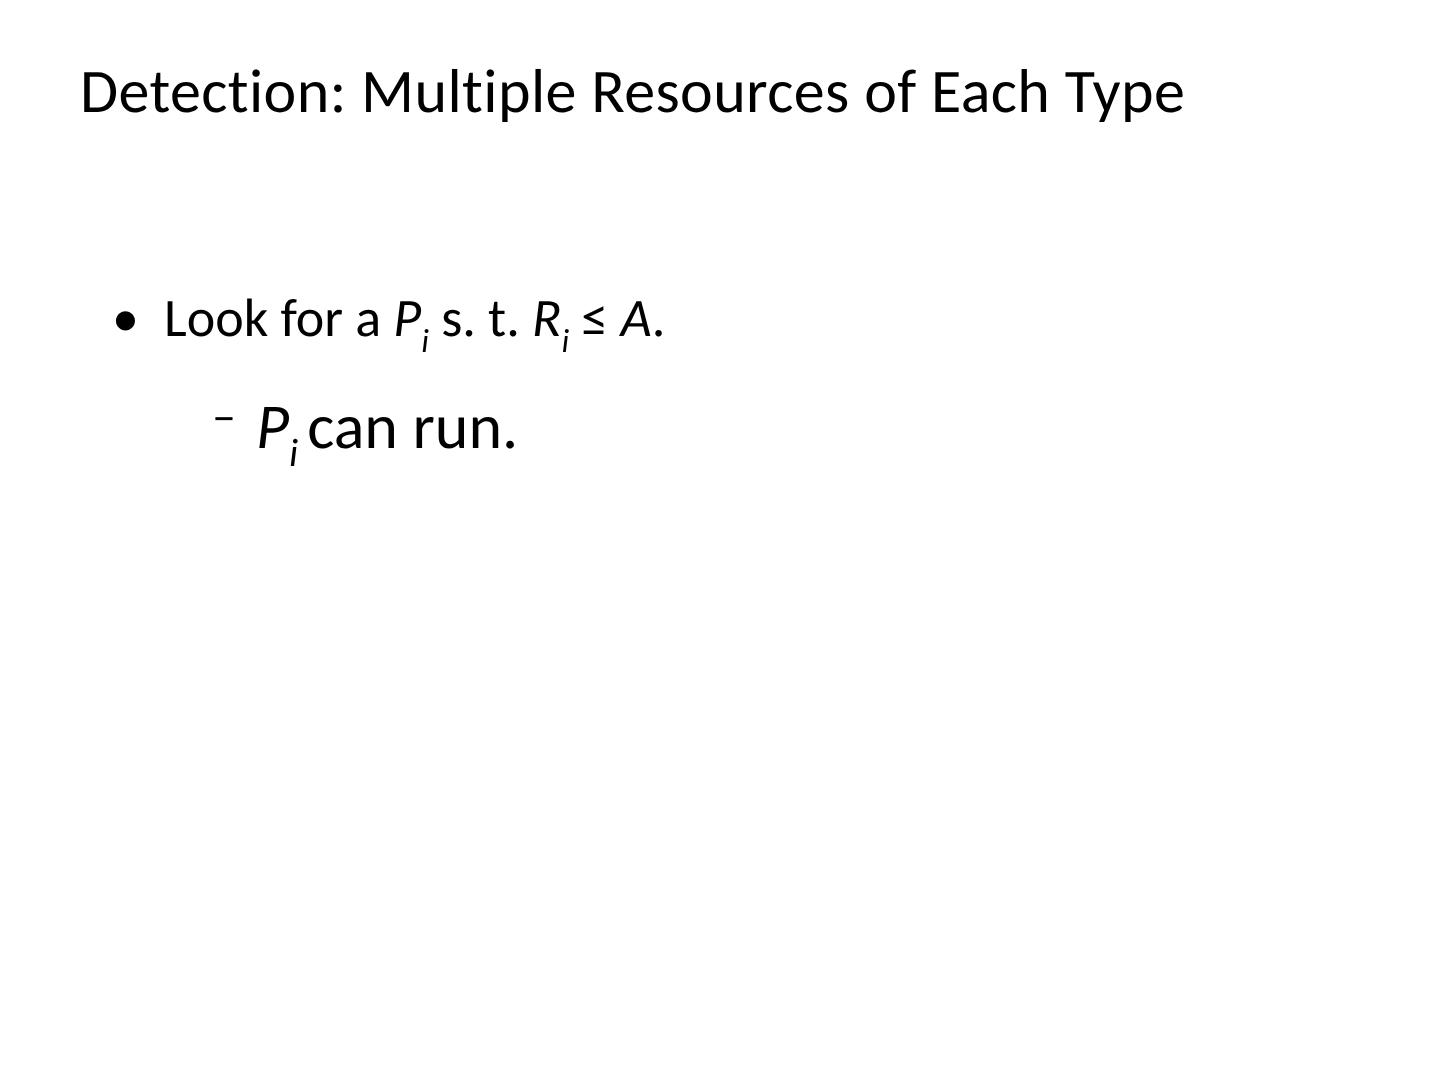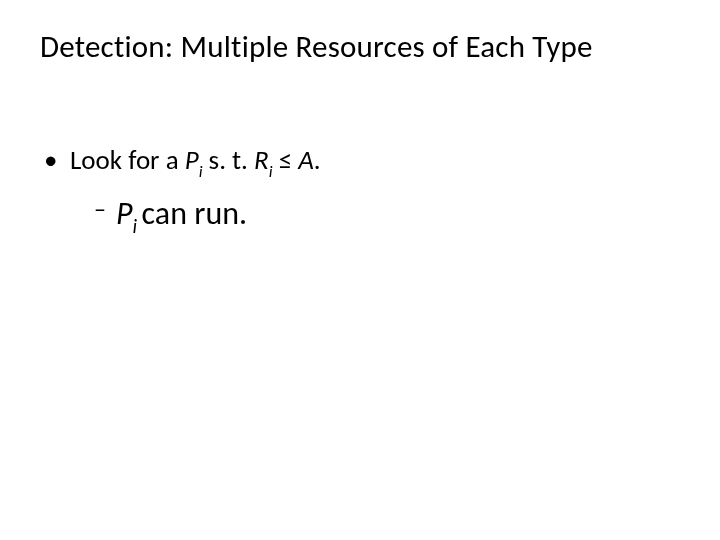--- a/index.html
+++ b/index.html
@@ -24,21 +24,21 @@
     font-weight: 400;
     letter-spacing: 0.2px;
   }
   .body {
     margin-top: 78px;
     font-size: 27px;
     line-height: 1.25;
   }
   ul.level1 {
     list-style: none;
-    margin: 0;
+    margin: 12px;
     padding: 0 0 0 4px;
   }
   ul.level1 > li {
     position: relative;
     padding-left: 26px;
   }
   ul.level1 > li::before {
     content: "•";
     position: absolute;
     left: 0;

